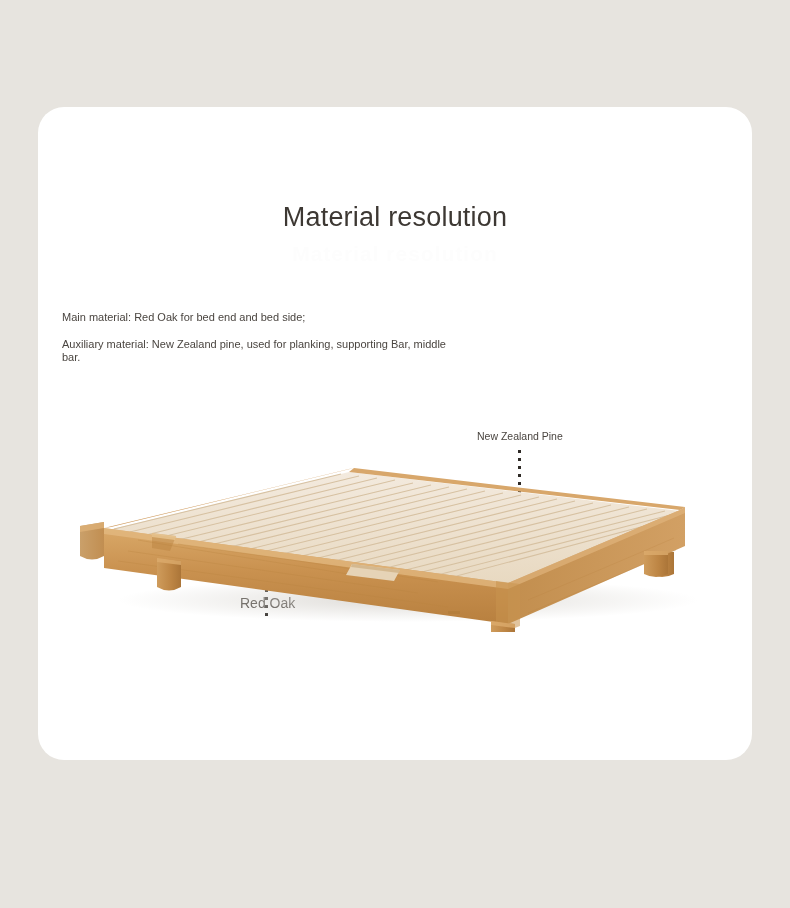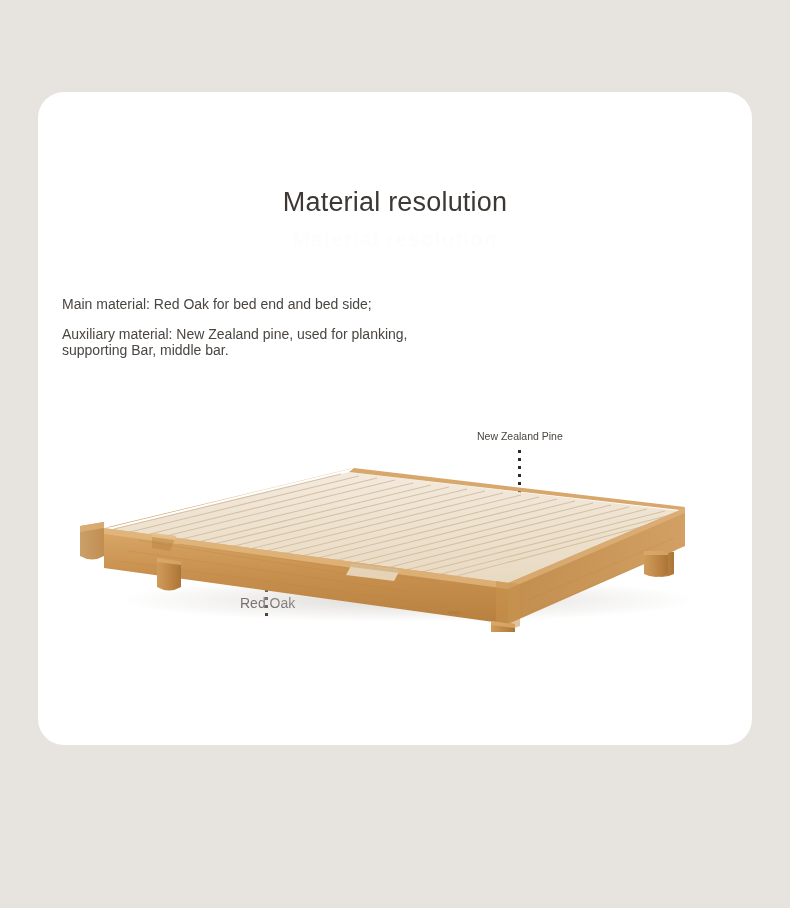--- a/index.html
+++ b/index.html
@@ -18,21 +18,21 @@
   .page {
     position: relative;
     width: 790px;
     height: 908px;
   }
 
   
   .card {
     position: absolute;
     left: 38px;
-    top: 92px;
+    top: 107px;
     width: 714px;
     height: 653px;
     background: #ffffff;
     border-radius: 26px;
   }
 
   
   .title {
     position: absolute;
     left: 0;
@@ -59,21 +59,21 @@
   }
 
   
   .copy {
     position: absolute;
     left: 24px;
     top: 205px;
     width: 560px;
   }
   .copy-line {
-    font-size: 14px;
+    font-size: 11px;
     color: #4a4540;
     line-height: 1.05;
     margin: 0 0 14px 0;
   }
   .copy-line.two {
     line-height: 1.18;
     margin-bottom: 0;
     width: 400px;
   }
 

